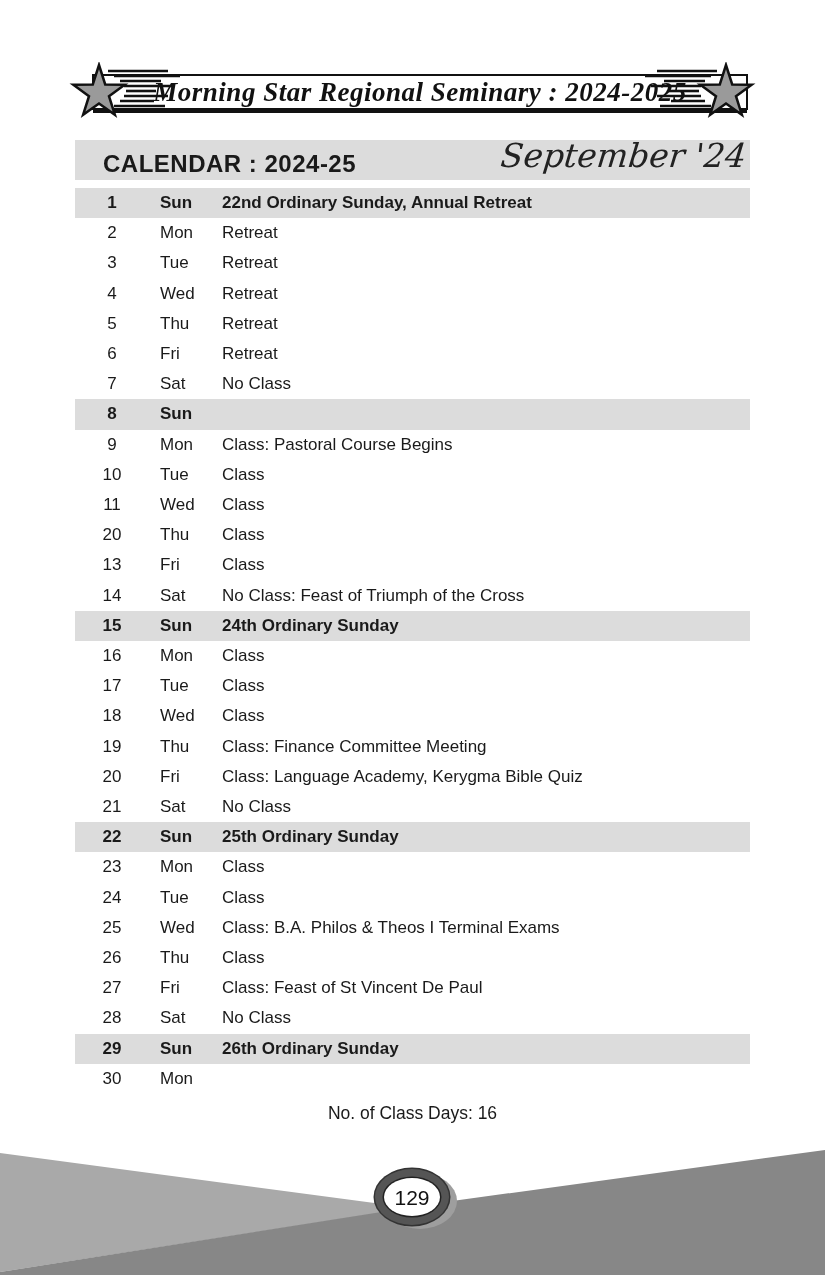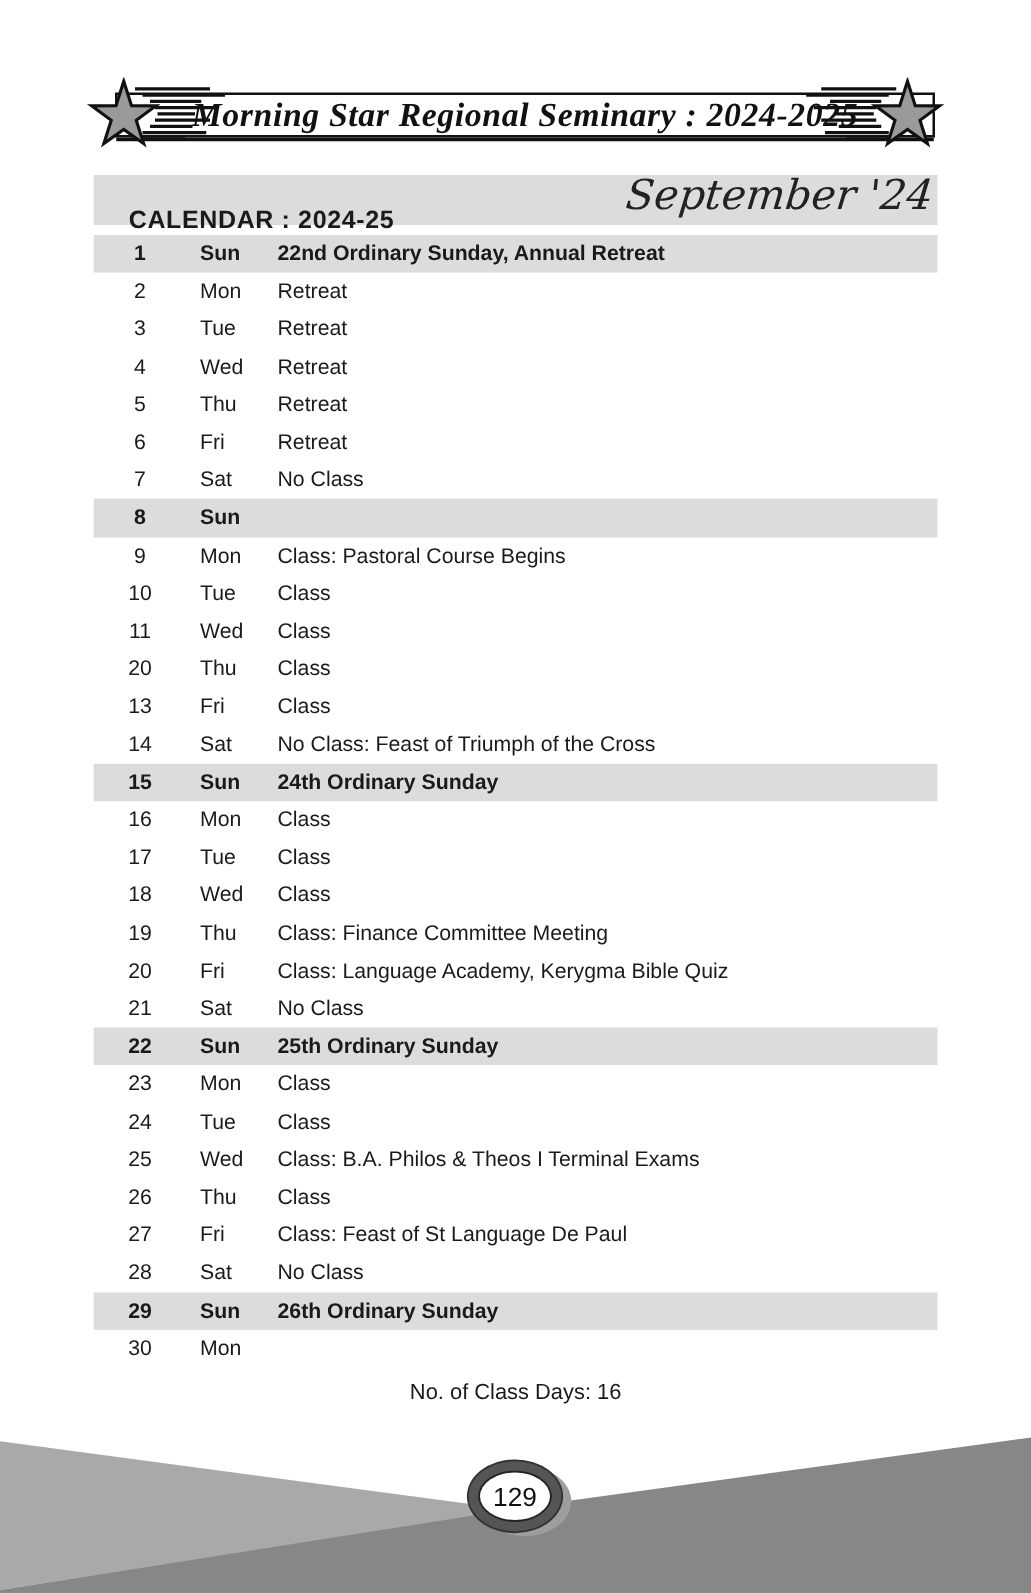--- a/index.html
+++ b/index.html
@@ -32,22 +32,22 @@
   .star-left  { left:68px; }
   .star-right { left:639px; transform:scaleX(-1); }
 
   
   .cal-header {
     position:absolute; left:75px; top:140px;
     width:675px; height:40px;
     background:#dcdcdc;
   }
   .cal-title {
-    position:absolute; left:28px; top:16px;
-    line-height:40px; font-size:20px; font-weight:bold;
+    position:absolute; left:28px; top:4px;
+    line-height:40px; font-size:24px; font-weight:bold;
     letter-spacing:.5px; color:#1a1a1a;
   }
   .cal-month {
     position:absolute; right:4px; top:-4px;
     font-family:"DejaVu Serif", serif;
     font-style:italic; font-size:33px;
     color:#222;
     transform:skewX(-6deg);
     white-space:nowrap;
   }
@@ -275,21 +275,21 @@
 
   <div class="row">
     <span class="col-date">26</span>
     <span class="col-day">Thu</span>
     <span class="col-event">Class</span>
   </div>
 
   <div class="row">
     <span class="col-date">27</span>
     <span class="col-day">Fri</span>
-    <span class="col-event">Class: Feast of St Language De Paul</span>
+    <span class="col-event">Class: Feast of St Vincent De Paul</span>
   </div>
 
   <div class="row">
     <span class="col-date">28</span>
     <span class="col-day">Sat</span>
     <span class="col-event">No Class</span>
   </div>
 
   <div class="row sunday">
     <span class="col-date">29</span>

